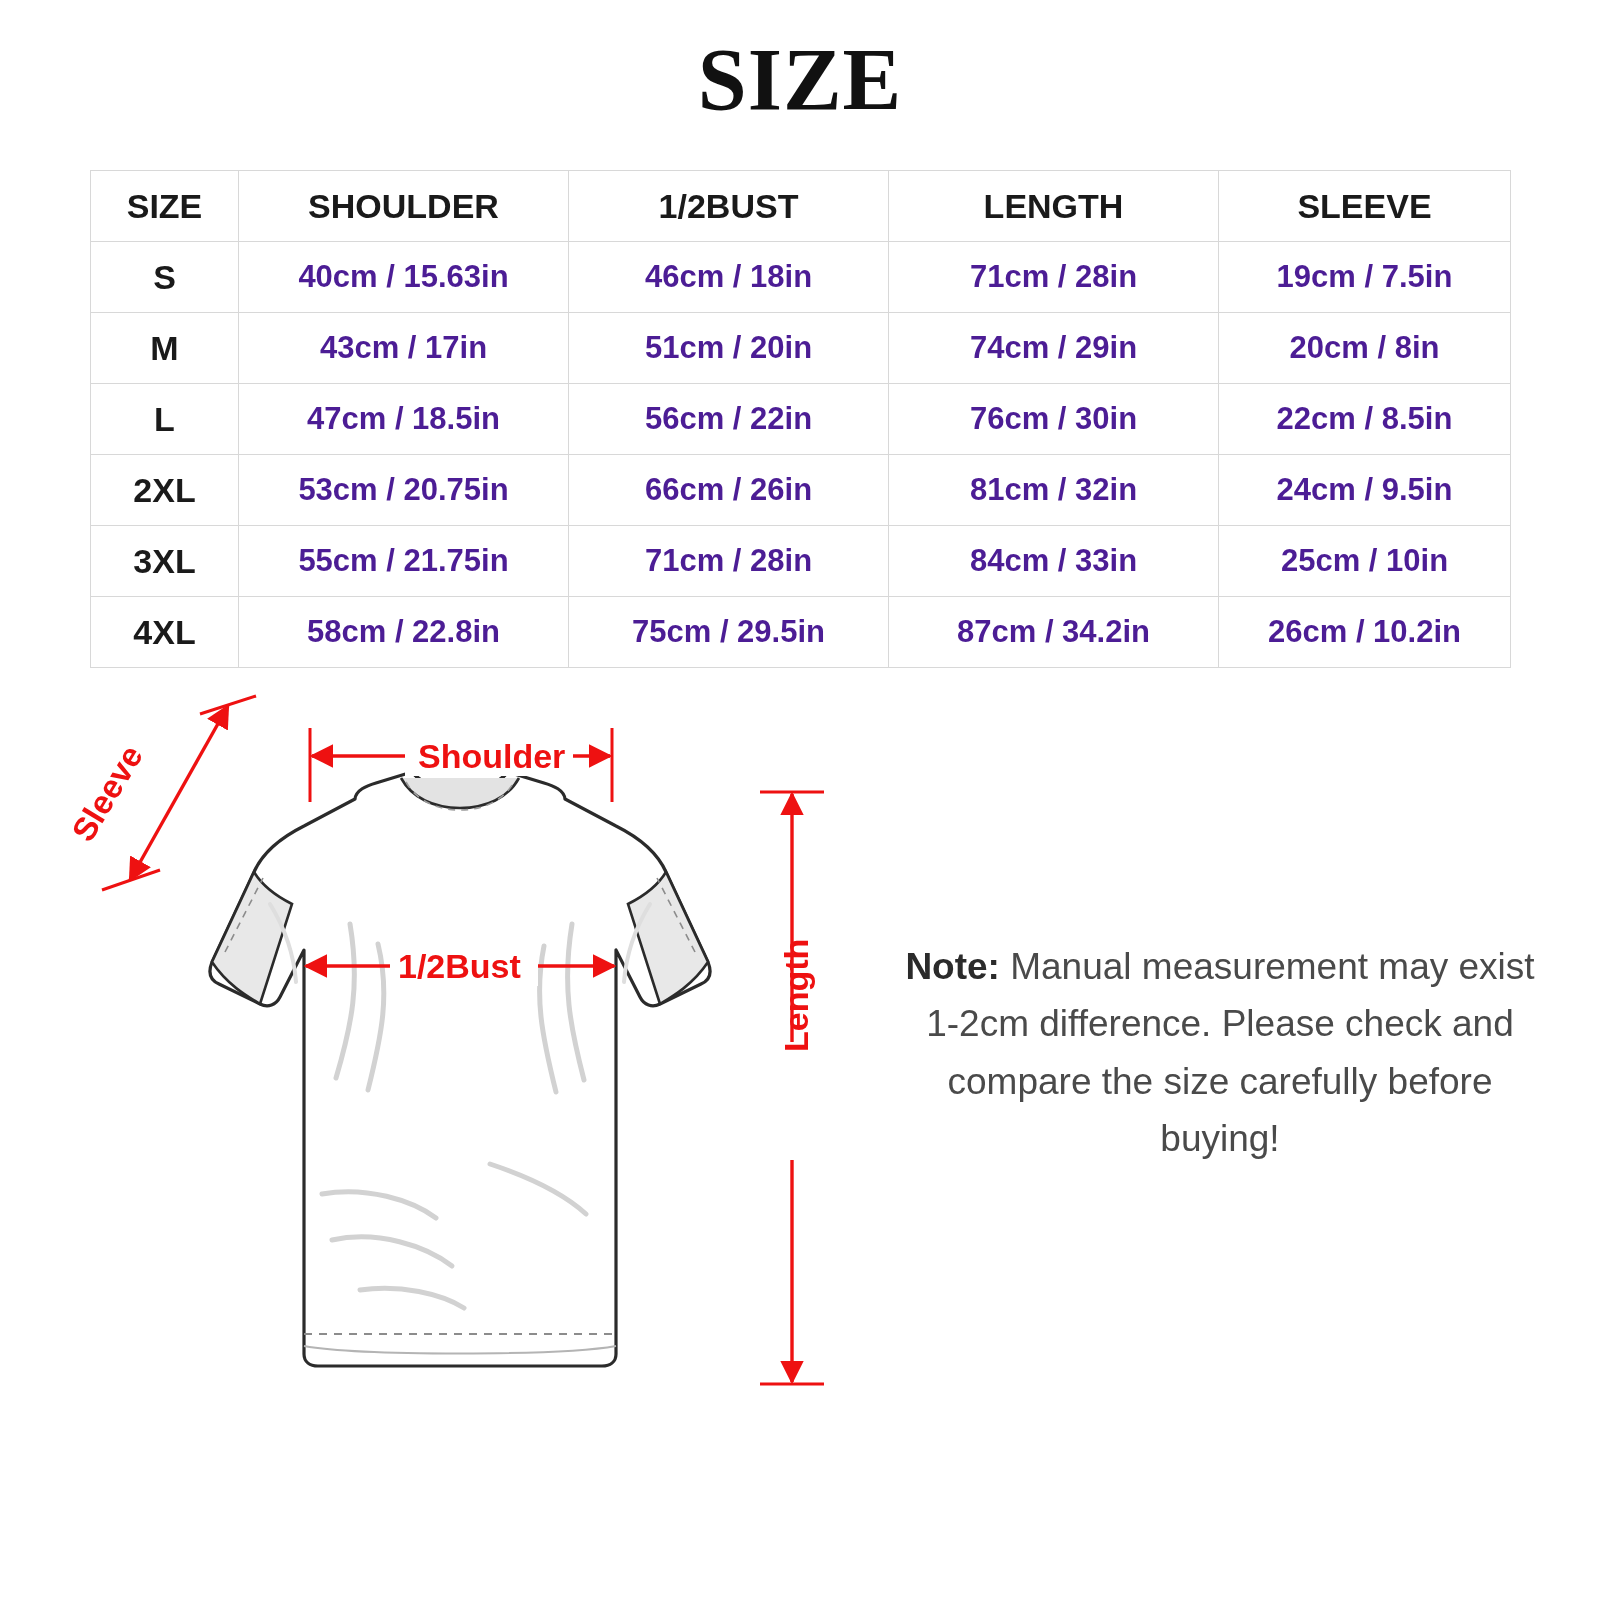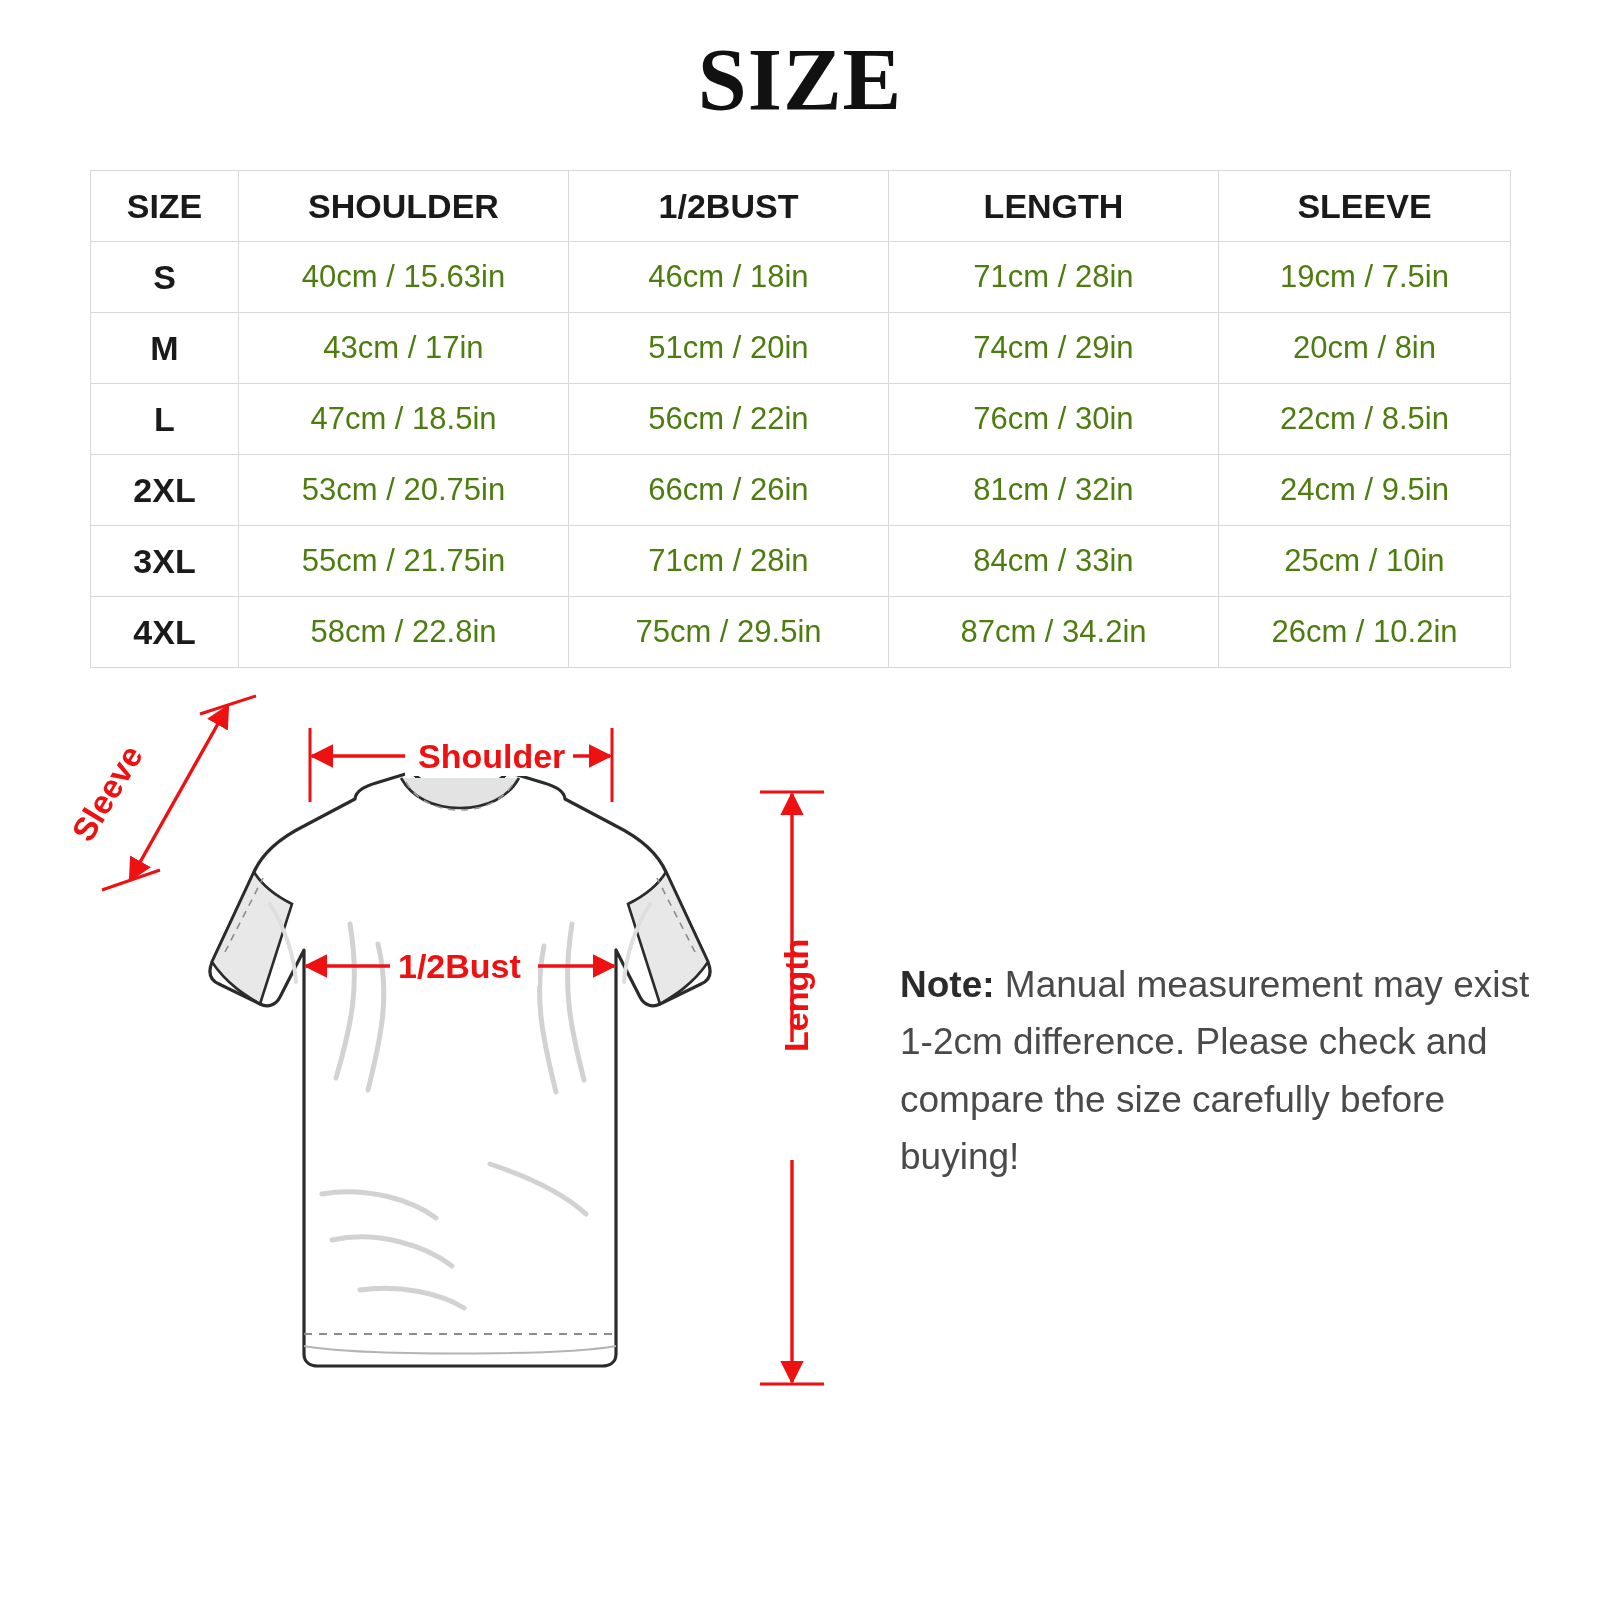--- a/index.html
+++ b/index.html
@@ -47,22 +47,22 @@
     font-weight: bold;
     color: #1a1a1a;
   }
   table.size-table td.size-cell {
     font-size: 34px;
     font-weight: bold;
     color: #1a1a1a;
   }
   table.size-table td.val-cell {
     font-size: 31px;
-    font-weight: normal;
-    color: #4d7c0f;
+    font-weight: bold;
+    color: #4c1d95;
   }
   col.c-size { width: 148px; }
   col.c-shoulder { width: 330px; }
   col.c-bust { width: 320px; }
   col.c-length { width: 330px; }
   col.c-sleeve { width: 292px; }
 
   
   .lower {
     position: relative;
@@ -75,25 +75,26 @@
     left: 60px;
     top: 0;
     width: 800px;
     height: 740px;
   }
 
   
   .note {
     position: absolute;
     left: 900px;
-    top: 262px;
+    top: 244px;
     width: 640px;
     font-size: 37px;
     line-height: 1.55;
     color: #4a4a4a;
+    text-align: center;
   }
   .note b {
     color: #2b2b2b;
     font-weight: bold;
   }
 </style>
 </head>
 <body>
 
 <div class="title">SIZE</div>

